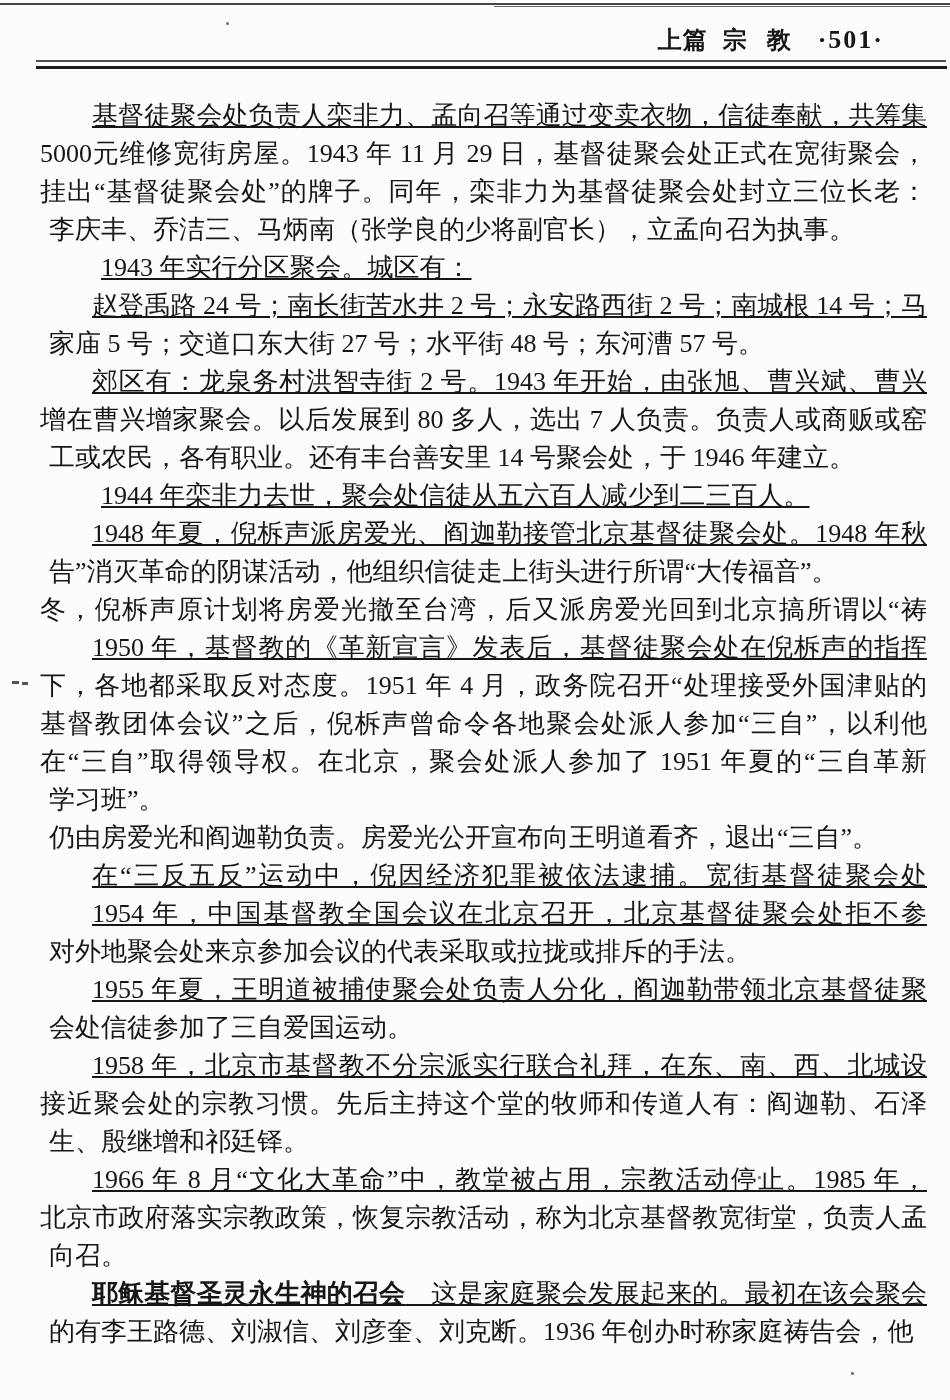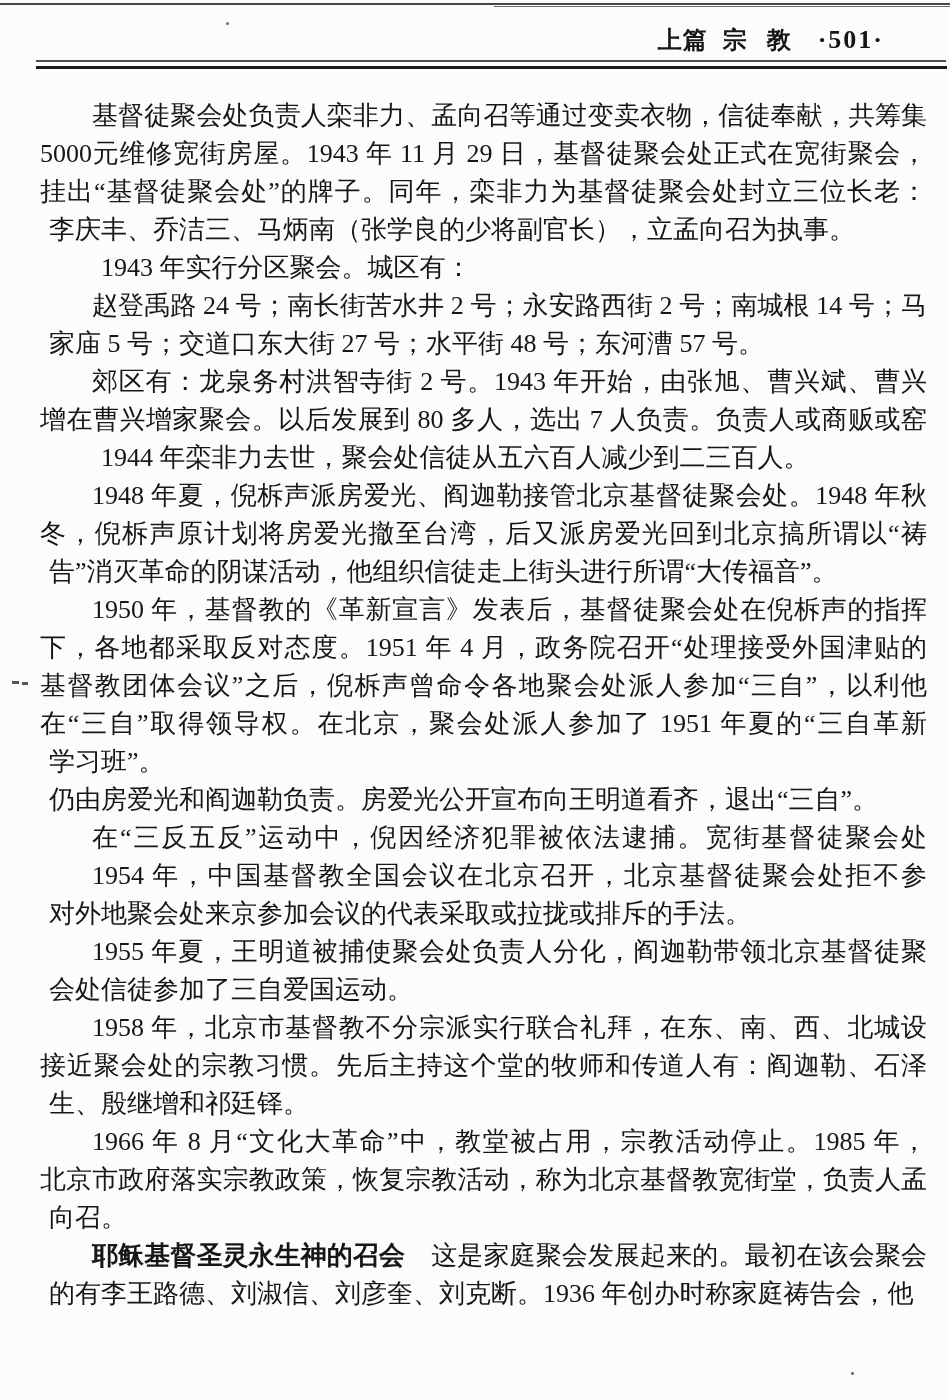--- a/index.html
+++ b/index.html
@@ -36,21 +36,21 @@
   
   .content{
     position:absolute;left:40px;top:97px;width:887px;
     font-size:26px;line-height:38px;
   }
   .line{
     height:38px;overflow:hidden;white-space:nowrap;
     text-align:justify;text-justify:inter-character;
   }
   .line.fill{white-space:normal;text-align-last:justify;}
-  .line.first{text-indent:2em;}
+  .line.first{text-indent:2em;text-decoration:underline;}
   .line.last{text-align:left;text-align-last:auto;margin-left:9px;}
   .line b{font-weight:bold;}
 
   
   .speck{position:absolute;background:#6f6f6f;border-radius:50%;}
   .dash-mark{position:absolute;background:#555;}
 </style>
 </head>
 <body>
 
@@ -75,24 +75,25 @@
   <div class="content" id="content">
       <div class="line first fill">基督徒聚会处负责人栾非力、孟向召等通过变卖衣物，信徒奉献，共筹集</div>
       <div class="line fill">5000元维修宽街房屋。1943 年 11 月 29 日，基督徒聚会处正式在宽街聚会，</div>
       <div class="line fill">挂出“基督徒聚会处”的牌子。同年，栾非力为基督徒聚会处封立三位长老：</div>
       <div class="line last">李庆丰、乔洁三、马炳南（张学良的少将副官长），立孟向召为执事。</div>
       <div class="line first last">1943 年实行分区聚会。城区有：</div>
       <div class="line first fill">赵登禹路 24 号；南长街苦水井 2 号；永安路西街 2 号；南城根 14 号；马</div>
       <div class="line last">家庙 5 号；交道口东大街 27 号；水平街 48 号；东河漕 57 号。</div>
       <div class="line first fill">郊区有：龙泉务村洪智寺街 2 号。1943 年开始，由张旭、曹兴斌、曹兴</div>
       <div class="line fill">增在曹兴增家聚会。以后发展到 80 多人，选出 7 人负责。负责人或商贩或窑</div>
+      <div class="line last">工或农民，各有职业。还有丰台善安里 14 号聚会处，于 1946 年建立。</div>
       <div class="line first last">1944 年栾非力去世，聚会处信徒从五六百人减少到二三百人。</div>
       <div class="line first fill">1948 年夏，倪柝声派房爱光、阎迦勒接管北京基督徒聚会处。1948 年秋</div>
+      <div class="line last">告”消灭革命的阴谋活动，他组织信徒走上街头进行所谓“大传福音”。</div>
       <div class="line fill">冬，倪柝声原计划将房爱光撤至台湾，后又派房爱光回到北京搞所谓以“祷</div>
-      <div class="line last">告”消灭革命的阴谋活动，他组织信徒走上街头进行所谓“大传福音”。</div>
       <div class="line first fill">1950 年，基督教的《革新宣言》发表后，基督徒聚会处在倪柝声的指挥</div>
       <div class="line fill">下，各地都采取反对态度。1951 年 4 月，政务院召开“处理接受外国津贴的</div>
       <div class="line fill">基督教团体会议”之后，倪柝声曾命令各地聚会处派人参加“三自”，以利他</div>
       <div class="line fill">在“三自”取得领导权。在北京，聚会处派人参加了 1951 年夏的“三自革新</div>
       <div class="line last">学习班”。</div>
       <div class="line last">仍由房爱光和阎迦勒负责。房爱光公开宣布向王明道看齐，退出“三自”。</div>
       <div class="line first fill">在“三反五反”运动中，倪因经济犯罪被依法逮捕。宽街基督徒聚会处</div>
       <div class="line first fill">1954 年，中国基督教全国会议在北京召开，北京基督徒聚会处拒不参加，</div>
       <div class="line last">对外地聚会处来京参加会议的代表采取或拉拢或排斥的手法。</div>
       <div class="line first fill">1955 年夏，王明道被捕使聚会处负责人分化，阎迦勒带领北京基督徒聚</div>

